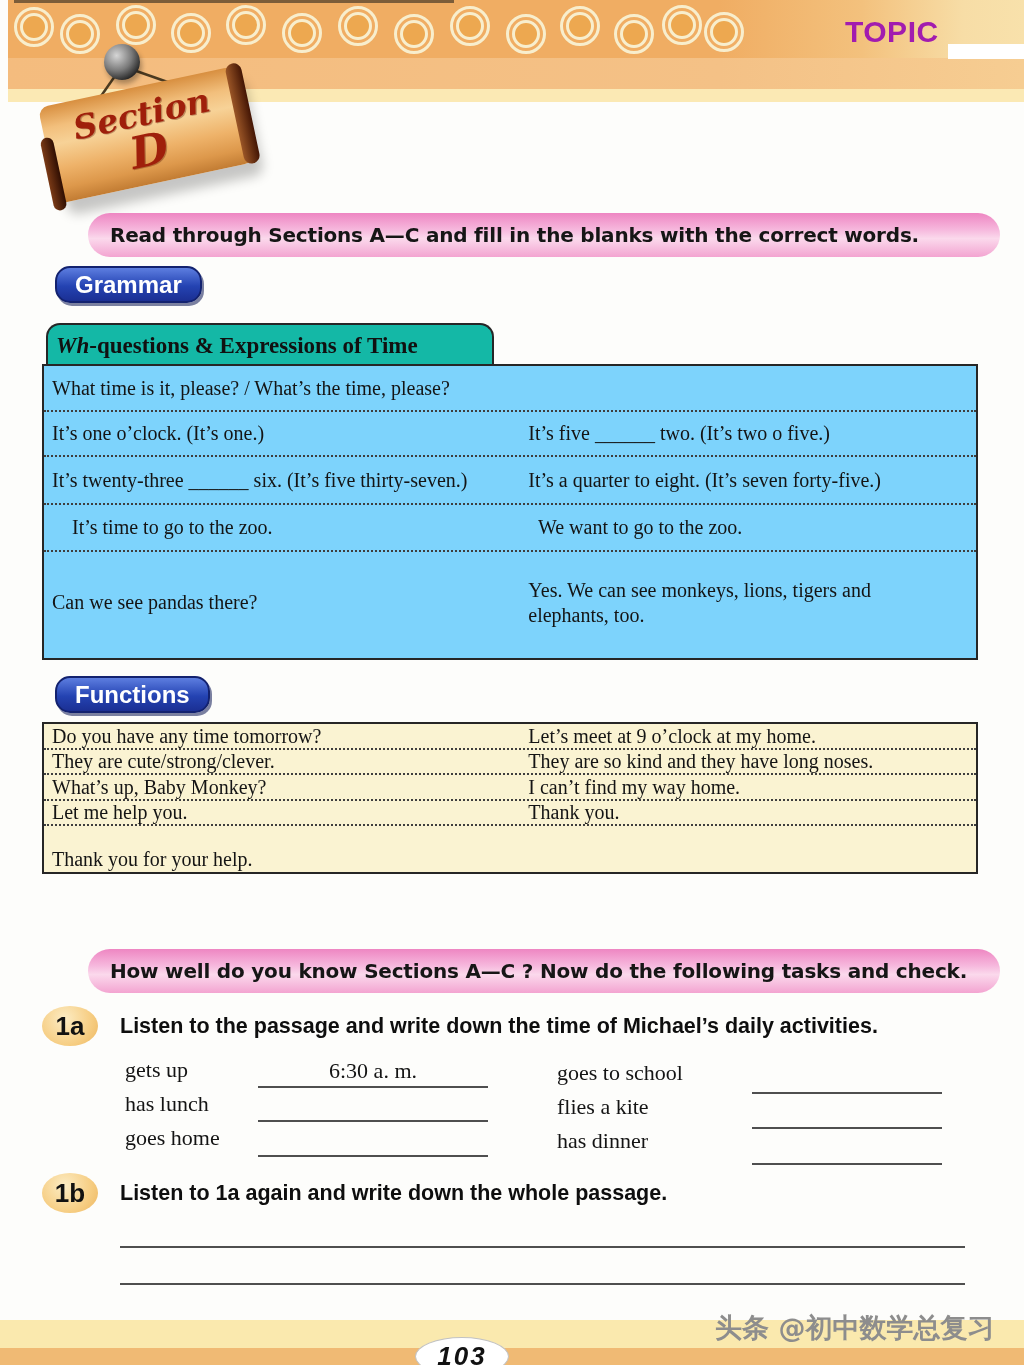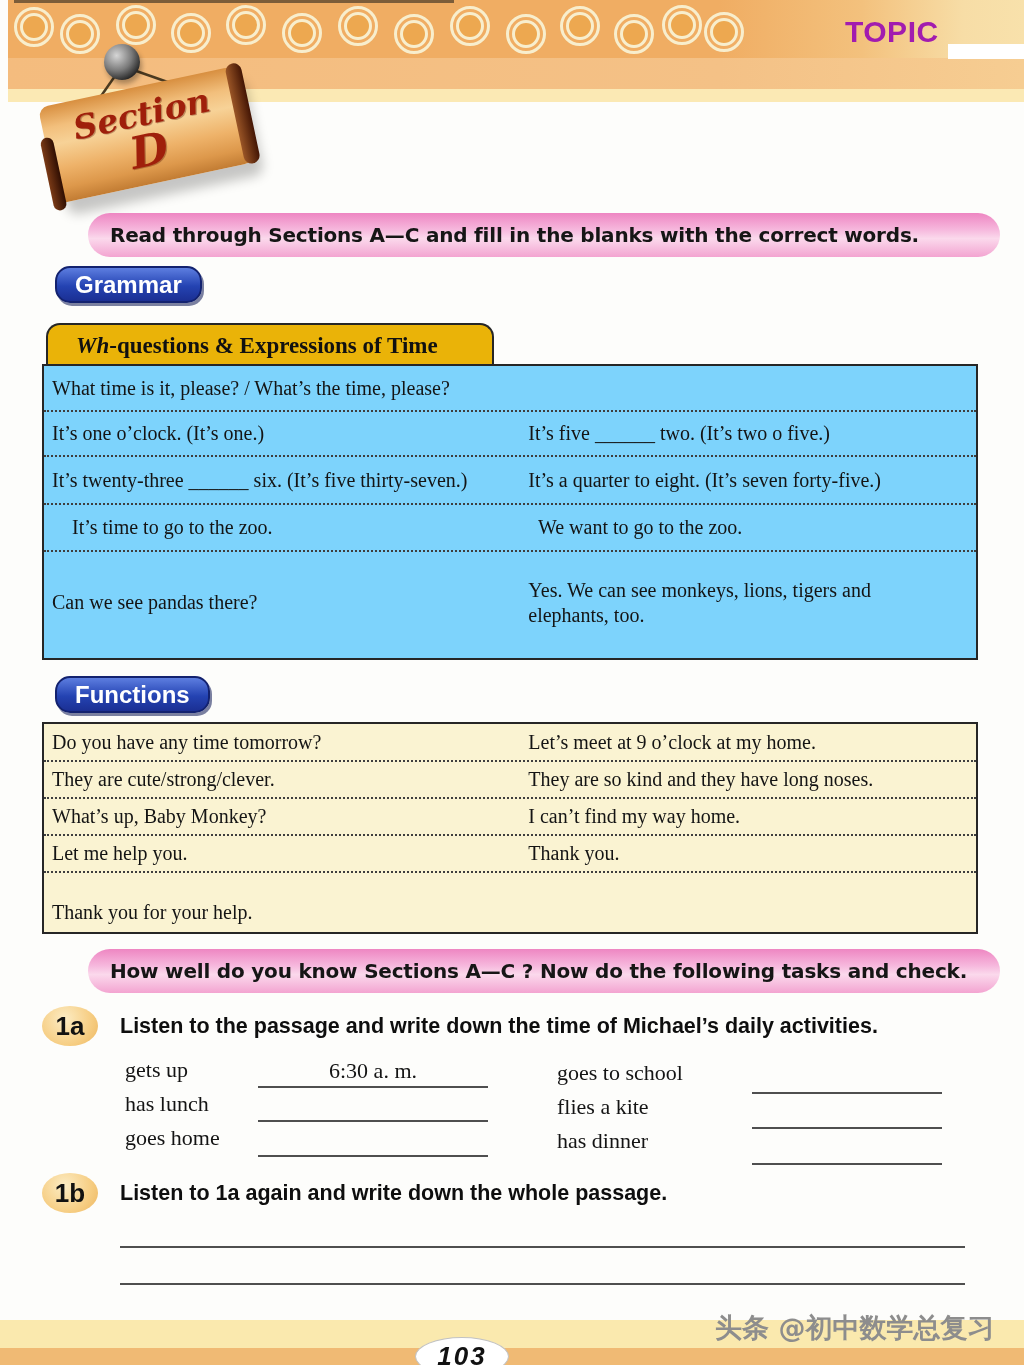--- a/index.html
+++ b/index.html
@@ -48,28 +48,28 @@
   
   .badge-blue{position:absolute;left:55px;height:37px;border-radius:15px;
     background:linear-gradient(180deg,#5d7ee0,#2443b2 55%,#1b2f93);
     border:2px solid #13226f;box-shadow:2px 3px 0 rgba(14,26,86,.55);
     color:#fff;font:700 24px "Liberation Sans",sans-serif;
     display:flex;align-items:center;padding:0 18px;box-sizing:border-box;}
   #badge-grammar{top:266px;} #badge-functions{top:676px;}
 
   
   .tab{position:absolute;left:46px;top:323px;width:448px;height:43px;
-    background:#eab308;border:2px solid #262626;border-bottom:none;border-radius:14px 14px 0 0;
-    display:flex;align-items:center;padding-left:28px;box-sizing:border-box;
+    background:#14b8a6;border:2px solid #262626;border-bottom:none;border-radius:14px 14px 0 0;
+    display:flex;align-items:center;padding-left:8px;box-sizing:border-box;
     font:700 23px "Liberation Serif",serif;color:#111;}
   .tab .it{font-style:italic;}
   .dtable{position:absolute;left:42px;width:936px;border:2px solid #262626;box-sizing:border-box;
     display:flex;flex-direction:column;font-size:20px;color:#141414;}
   #gtable{top:364px;height:296px;background:#7dd3fc;}
-  #ftable{top:722px;height:212px;background:#faf3d2;}
+  #ftable{top:722px;height:152px;background:#faf3d2;}
   .trow{display:flex;align-items:center;border-bottom:2px dotted #3e3e3e;
     box-sizing:border-box;padding:0 8px;}
   .trow:last-child{border-bottom:none;margin-top:20px;}
   .cell-l{flex:0 0 52%;white-space:nowrap;}
   .cell-r{flex:1;white-space:nowrap;}
   .cell-r.wrap{white-space:normal;line-height:1.25;padding-right:46px;}
   .cell-full{flex:1;white-space:nowrap;}
 
   
   .task-badge{position:absolute;left:42px;width:56px;height:40px;border-radius:50%;

